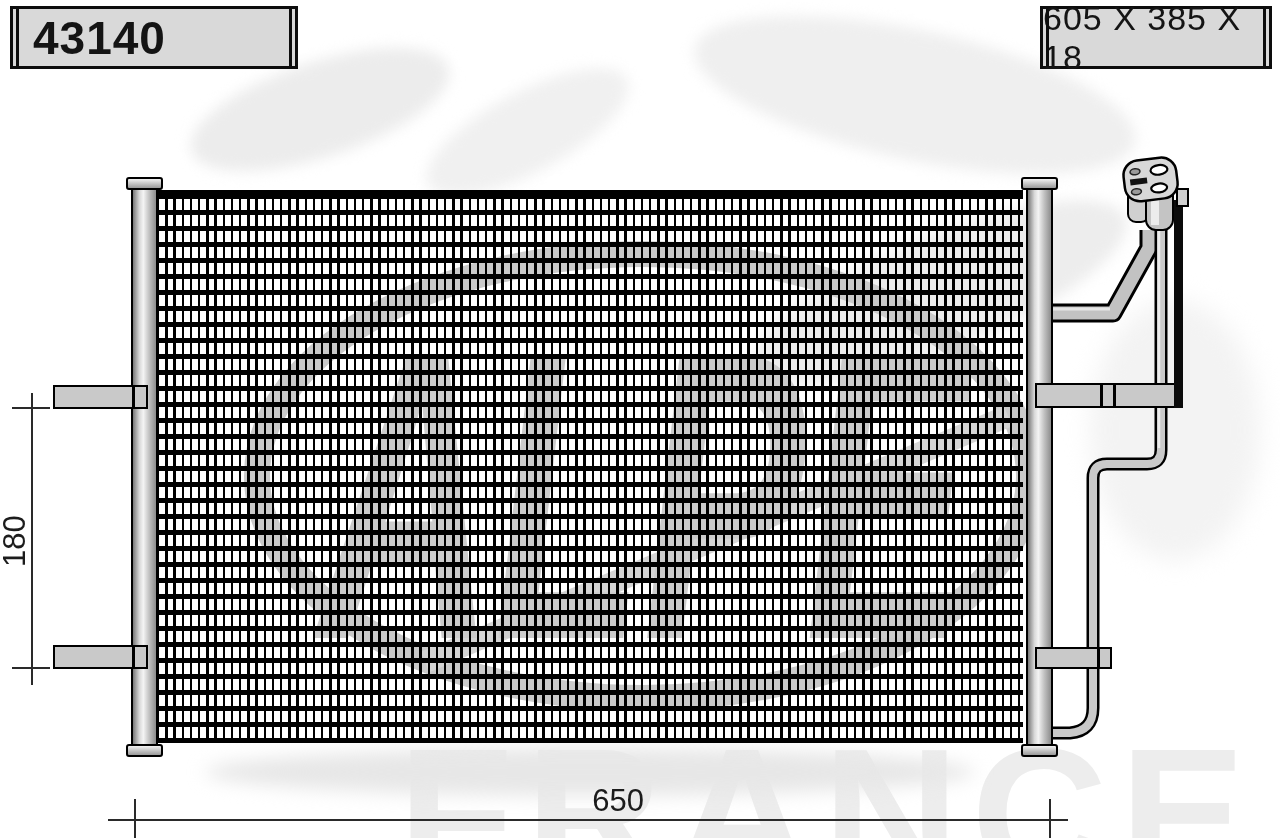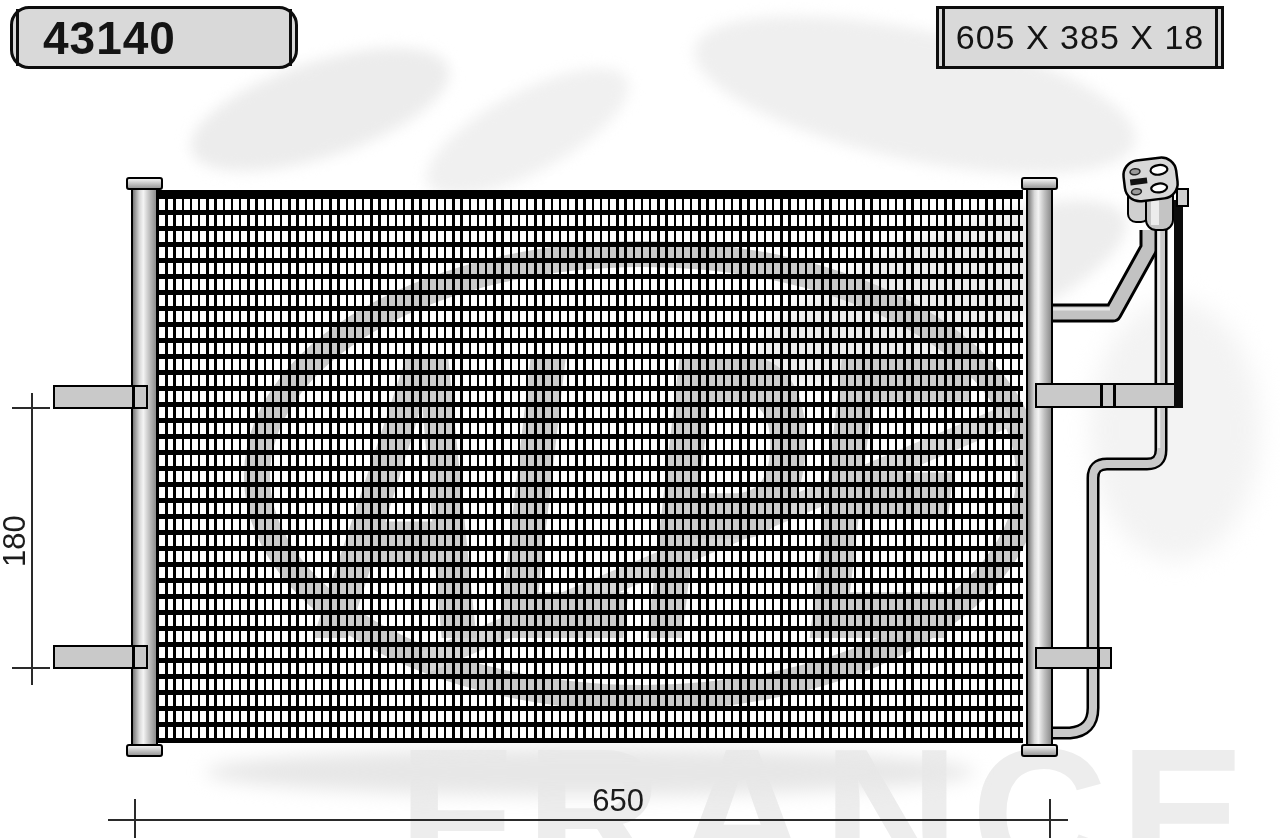--- a/index.html
+++ b/index.html
@@ -70,22 +70,22 @@
   
   .plate {
     position:absolute; top:6px; height:63px; box-sizing:border-box;
     background:#d9d9d9; border:3px solid #0d0d0d;
     display:flex; align-items:center; color:#141414;
   }
   .plate::before, .plate::after {
     content:''; position:absolute; top:0; bottom:0; width:3px; background:#0d0d0d;
   }
   .plate::before { left:3px; } .plate::after { right:3px; }
-  .plate-part { left:10px;  width:288px; font-size:46px; font-weight:bold; padding-left:30px; letter-spacing:1px;border-radius:19px; }
-  .plate-size { left:936px; width:288px; font-size:34px; justify-content:center; letter-spacing:1px; }
+  .plate-part { left:10px;  width:288px; font-size:46px; font-weight:bold; padding-left:20px; letter-spacing:1px; }
+  .plate-size { left:1040px; width:232px; font-size:34px; justify-content:center; letter-spacing:1px; }
   .layer { position:absolute; left:0; top:0; }
 </style>
 </head>
 <body>
 
 <div id="scene">
 
   <div class="blob b1"></div>
   <div class="blob b2"></div>
   <div class="blob b3"></div>

